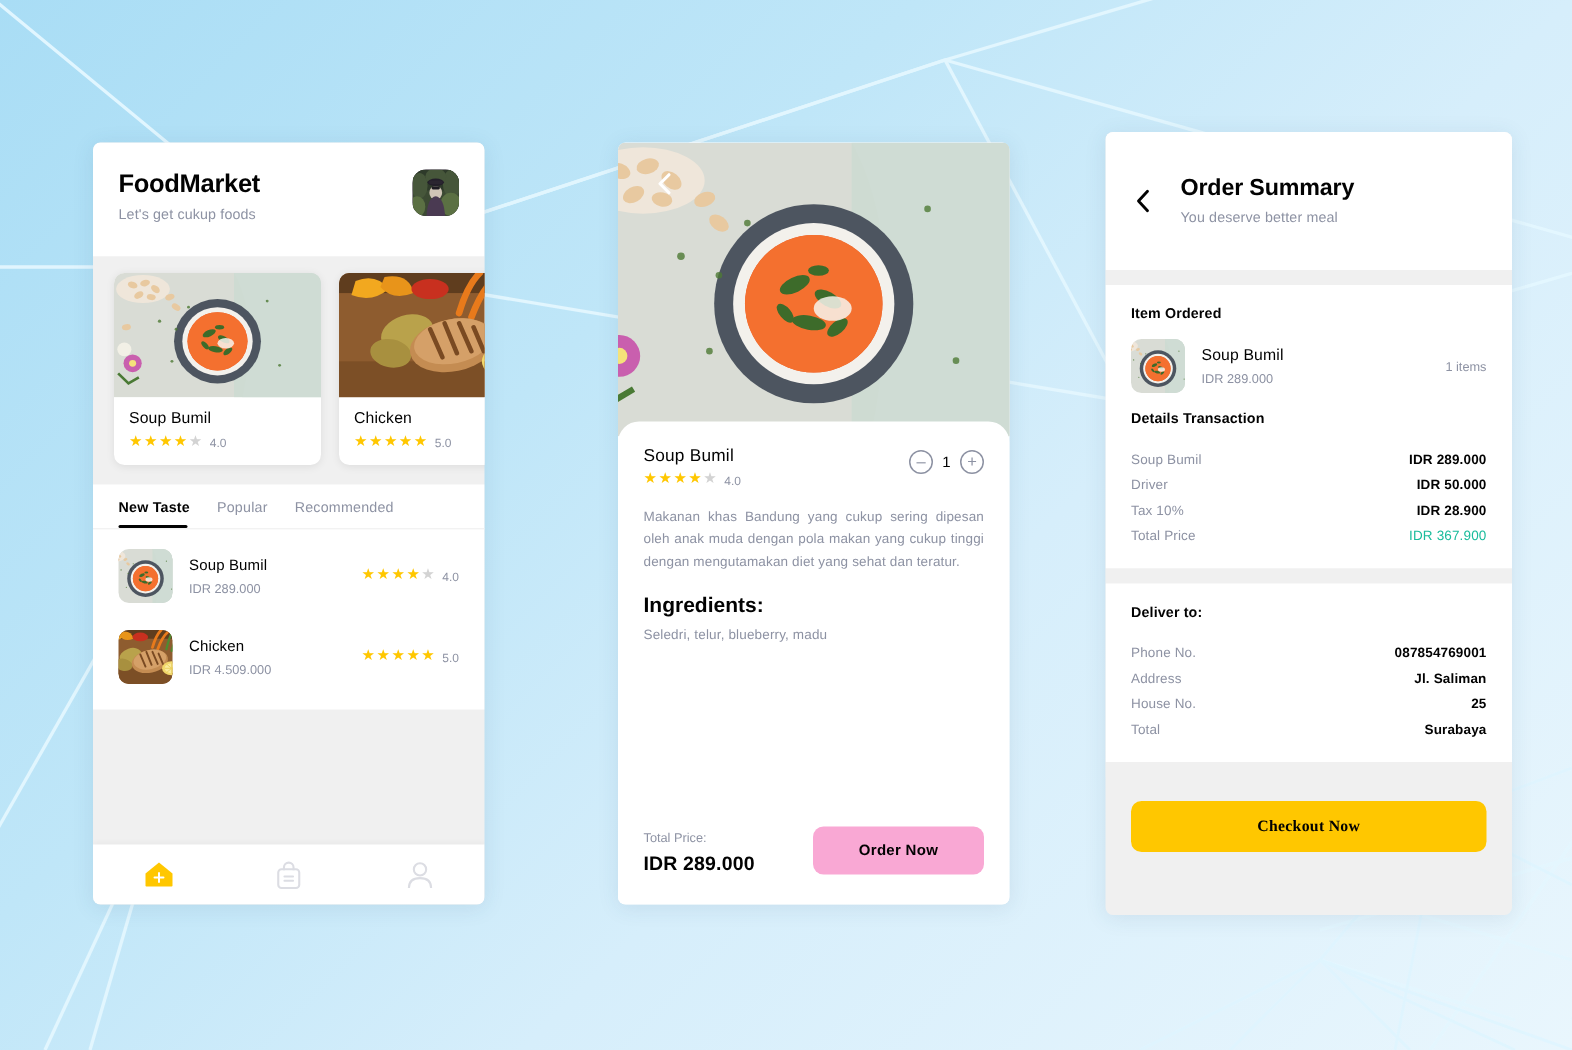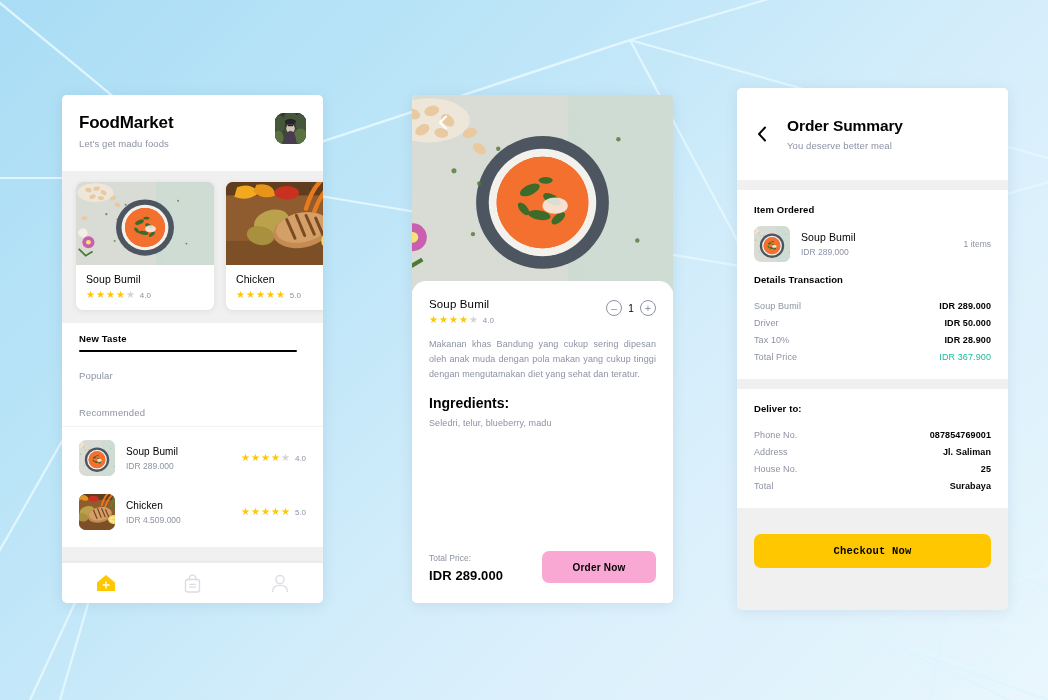--- a/index.html
+++ b/index.html
@@ -71,21 +71,20 @@
   .rating { display: flex; align-items: center; gap: 1px; margin-top: 5px; }
   .star { font-size: 10px; line-height: 10px; color: #ffc700; }
   .star.off { color: #d3d3d3; }
   .rate-val { font-size: 8px; color: #8d92a3; margin-left: 4px; text-align: right; }
 
   .tabs {
     background: #fff; margin-top: 13px;
     display: flex; gap: 18px;
     padding: 10px 24px 0 17px;
     border-bottom: 1px solid #f2f2f2;
-    flex-direction: column;
   }
   .tab { font-size: 9.5px; color: #8d92a3; padding-bottom: 8px; position: relative; letter-spacing: .15px; }
   .tab.active { color: #020202; font-weight: bold; }
   .tab.active::after {
     content: ""; position: absolute; left: 0; right: 2px; bottom: 0;
     height: 2.5px; background: #020202; border-radius: 2px;
   }
 
   .list { background: #fff; padding: 4px 17px 8px 17px; }
   .list-row { display: flex; align-items: center; padding: 9px 0; }
@@ -194,21 +193,21 @@
   .kv .v.accent { color: #1abc9c; font-weight: normal; }
 
   .gap { height: 10px; background: #f0f0f0; }
 
   .p3-footer { padding: 16px 17px 0 17px; }
   .btn-checkout {
     width: 100%; height: 34px;
     background: #ffc700; color: #020202;
     border: none; border-radius: 7px;
     font-size: 10.5px; font-weight: bold;
-    font-family: Liberation Mono, monospace;
+    font-family: Liberation Serif, serif;
     letter-spacing: .2px; cursor: pointer;
   }
 </style>
 </head>
 <body>
 
 <svg id="bg-lines" viewBox="0 0 1048 700" preserveAspectRatio="none">
   <g stroke="#e4f7ff" stroke-width="2.2" fill="none" opacity="0.95">
     <path d="M -40 -30 L 212 178 L 630 40 L 900 -40"></path>
     <path d="M 212 178 L 630 40 L 752 268 L 212 178"></path>
@@ -342,21 +341,21 @@
   </defs>
 </svg>
 
 <div class="screens">
 
   <div class="phone1">
 
     <div class="p1-header">
       <div>
         <div class="app-title">FoodMarket</div>
-        <div class="app-sub">Let's get madu foods</div>
+        <div class="app-sub">Let's get cukup foods</div>
       </div>
       <div class="avatar">
         <svg width="31" height="31" viewBox="0 0 40 40">
             <use href="#img-avatar"></use>
           </svg>
       </div>
     </div>
 
     <div class="carousel">
       <div class="food-card">

